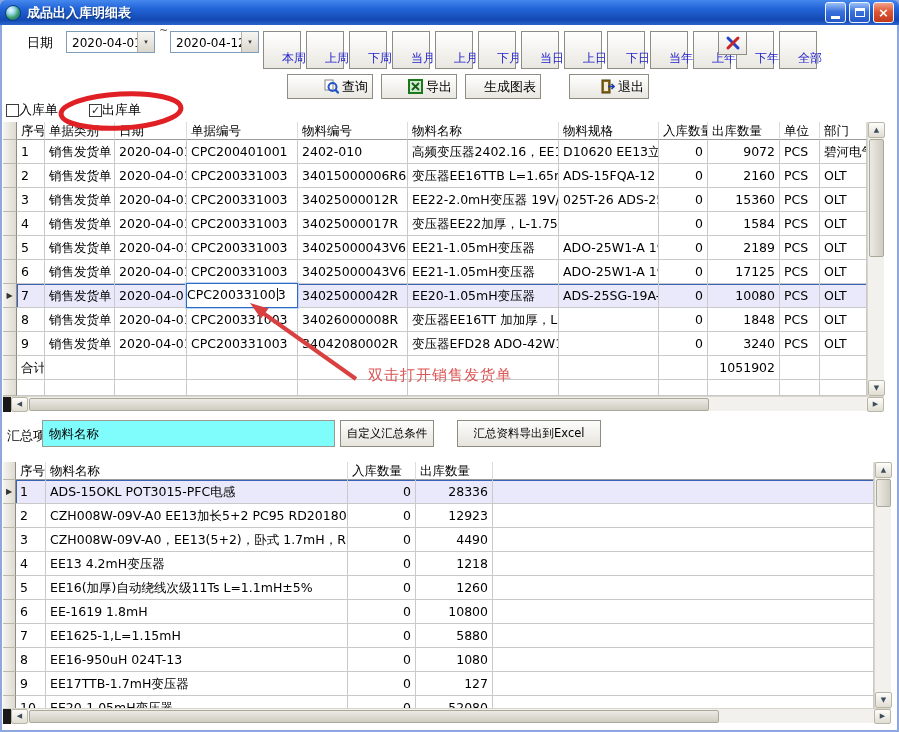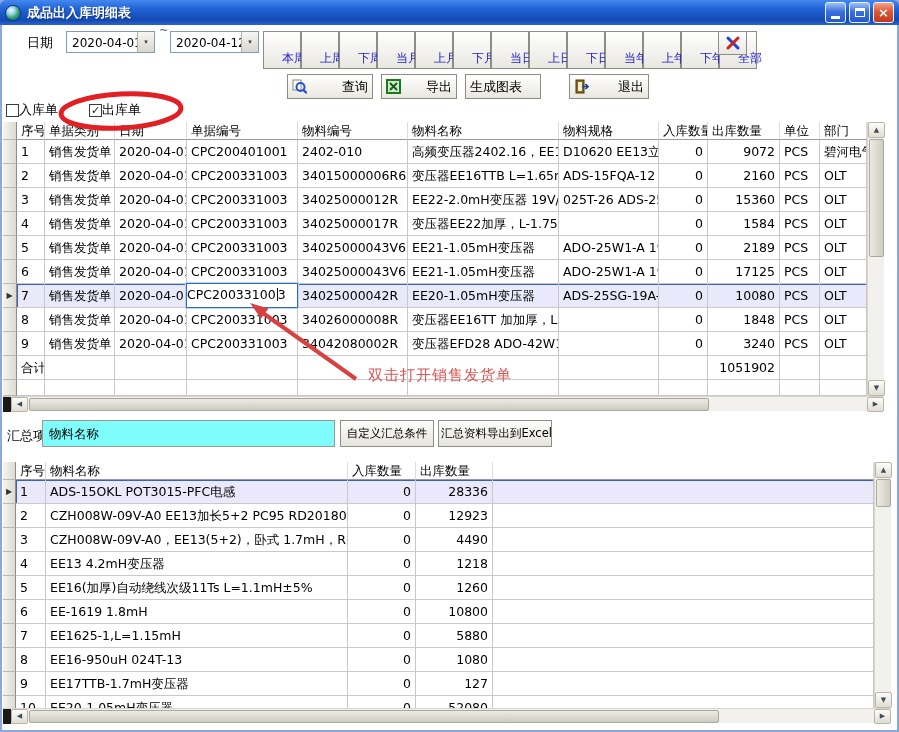--- a/index.html
+++ b/index.html
@@ -18,27 +18,27 @@
   .glyph-min{width:9px;height:3px;background:#fff;margin-top:10px;}
   .glyph-max{width:10px;height:9px;border:1px solid #fff;border-top:3px solid #fff;}
   
   .lbl-date{position:absolute;left:27px;top:34px;font-size:13px;}
   .combo{position:absolute;top:31px;width:89px;height:22px;border:1px solid #7f9db9;background:#fff;display:flex;}
   .combo .val{flex:1;font-size:12px;padding:4px 0 0 5px;white-space:nowrap;overflow:hidden;}
   .combo .drop{width:17px;border-left:1px solid #b5b2a5;background:linear-gradient(#f7f6f3,#d9d6cc);
     font-size:7px;color:#3c3c3c;display:flex;align-items:center;justify-content:center;}
   .tilde{position:absolute;left:159px;top:24px;font-size:11px;color:#555;}
   .rangebtns{position:absolute;left:263px;top:31px;display:flex;}
-  .rbtn{width:30px;height:24px;font-size:12px;color:#1c1ccc;cursor:default;
+  .rbtn{width:30px;height:24px;margin-right:5px;font-size:12px;color:#1c1ccc;cursor:default;
     background:linear-gradient(#ffffff,#e9e7e0);border:1px solid #8d8d83;padding:18px;white-space:nowrap;}
   .toolbtn{position:absolute;left:718px;top:31px;width:29px;height:24px;background:linear-gradient(#ffffff,#e9e7e0);
     border:1px solid #8d8d83;display:flex;align-items:center;justify-content:center;}
   
   .abtn{position:absolute;top:74px;height:25px;font-size:13px;background:linear-gradient(#ffffff,#e9e7e0);
-    border:1px solid #8d8d83;display:flex;align-items:center;justify-content:space-between;gap:3px;padding:0 4px;white-space:nowrap;}
+    border:1px solid #8d8d83;display:flex;align-items:center;justify-content:flex-end;gap:3px;padding:0 4px;white-space:nowrap;}
   
   .chk{position:absolute;top:101px;display:flex;align-items:center;font-size:13px;gap:0;}
   .cbox{width:13px;height:13px;border:1px solid #3c3c3c;background:#fff;font-size:11px;line-height:11px;
     text-align:center;color:#222;font-weight:bold;}
   
   .tbl{position:absolute;background:#fff;}
   .thead{display:flex;height:18px;}
   .hc{font-size:12.5px;padding:1px 0 12px 4px;border-bottom:1px solid #9a9a9a;border-right:1px solid #dcdcdc;
     white-space:nowrap;overflow:hidden;height:18px;}
   .ghead{height:18px;border-bottom:1px solid #9a9a9a;}
@@ -393,21 +393,21 @@
       <div class="hsp"></div>
       <div class="sbtn">
           <span>▶</span>
         </div>
     </div>
   </div>
 
   <span class="sumlbl">汇总项</span>
   <div class="cyanfield">物料名称</div>
   <button class="sumbtn" style="left:340px;width:94px;">自定义汇总条件</button>
-  <button class="sumbtn" style="left:438px;width:114px;">汇总资料导出到Excel</button>
+  <button class="sumbtn" style="left:457px;width:144px;">汇总资料导出到Excel</button>
 
   <div class="tbl" style="left:3px;top:462px;width:888px;height:261px;">
     <div class="thead" id="t2-head">
         <div class="gut ghead s-gut"></div>
         <div class="hc s0">序号</div>
         <div class="hc s1">物料名称</div>
         <div class="hc s2">入库数量</div>
         <div class="hc s3">出库数量</div>
         <div class="hc sfill"></div>
       </div>

